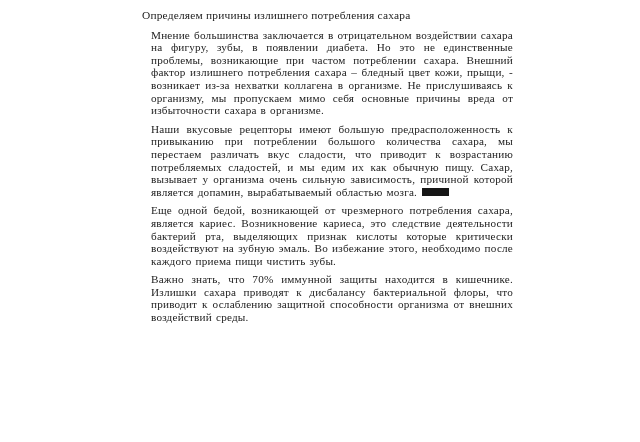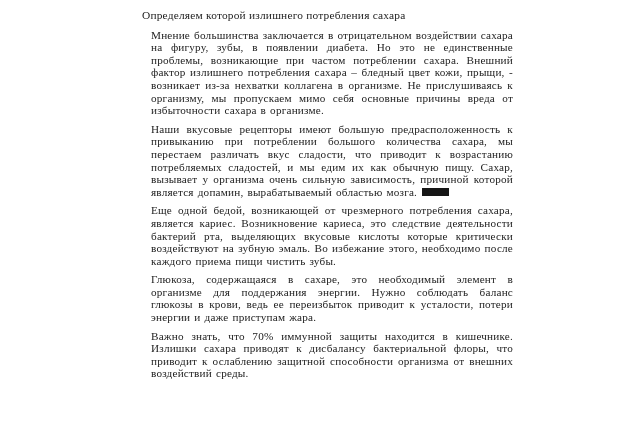--- a/index.html
+++ b/index.html
@@ -45,27 +45,26 @@
     background: var(--marker);
     margin-left: 5px;
     vertical-align: baseline;
   }
 </style>
 </head>
 <body>
 
 <div class="page">
 
-  <h1 class="title">Определяем которой излишнего потребления сахара</h1>
+  <h1 class="title">Определяем причины излишнего потребления сахара</h1>
 
   <p class="para"><span>Мнение большинства заключается в отрицательном воздействии сахара на фигуру, зубы, в появлении диабета. Но это не единственные проблемы, возникающие при частом потреблении сахара. Внешний фактор излишнего потребления сахара – бледный цвет кожи, прыщи, - возникает из-за нехватки коллагена в организме. Не прислушиваясь к организму, мы пропускаем мимо себя основные причины вреда от избыточности сахара в организме.</span></p>
 
   <p class="para"><span>Наши вкусовые рецепторы имеют большую предрасположенность к привыканию при потреблении большого количества сахара, мы перестаем различать вкус сладости, что приводит к возрастанию потребляемых сладостей, и мы едим их как обычную пищу. Сахар, вызывает у организма очень сильную зависимость, причиной которой является допамин, вырабатываемый областью мозга.</span><span class="redaction"></span></p>
 
-  <p class="para"><span>Еще одной бедой, возникающей от чрезмерного потребления сахара, является кариес. Возникновение кариеса, это следствие деятельности бактерий рта, выделяющих вкусовые кислоты которые критически воздействуют на зубную эмаль. Во избежание этого, необходимо после каждого приема пищи чистить зубы.</span></p>
+  <p class="para"><span>Еще одной бедой, возникающей от чрезмерного потребления сахара, является кариес. Возникновение кариеса, это следствие деятельности бактерий рта, выделяющих признак кислоты которые критически воздействуют на зубную эмаль. Во избежание этого, необходимо после каждого приема пищи чистить зубы.</span></p>
 
-  <p class="para"><span>Глюкоза, содержащаяся в сахаре, это необходимый элемент в организме для поддержания энергии. Нужно соблюдать баланс глюкозы в крови, ведь ее переизбыток приводит к усталости, потери энергии и даже приступам жара.</span></p>
 
 
 
   <p class="para"><span>Важно знать, что 70% иммунной защиты находится в кишечнике. Излишки сахара приводят к дисбалансу бактериальной флоры, что приводит к ослаблению защитной способности организма от внешних воздействий среды.</span></p>
 
 </div>
 
 </body></html>

